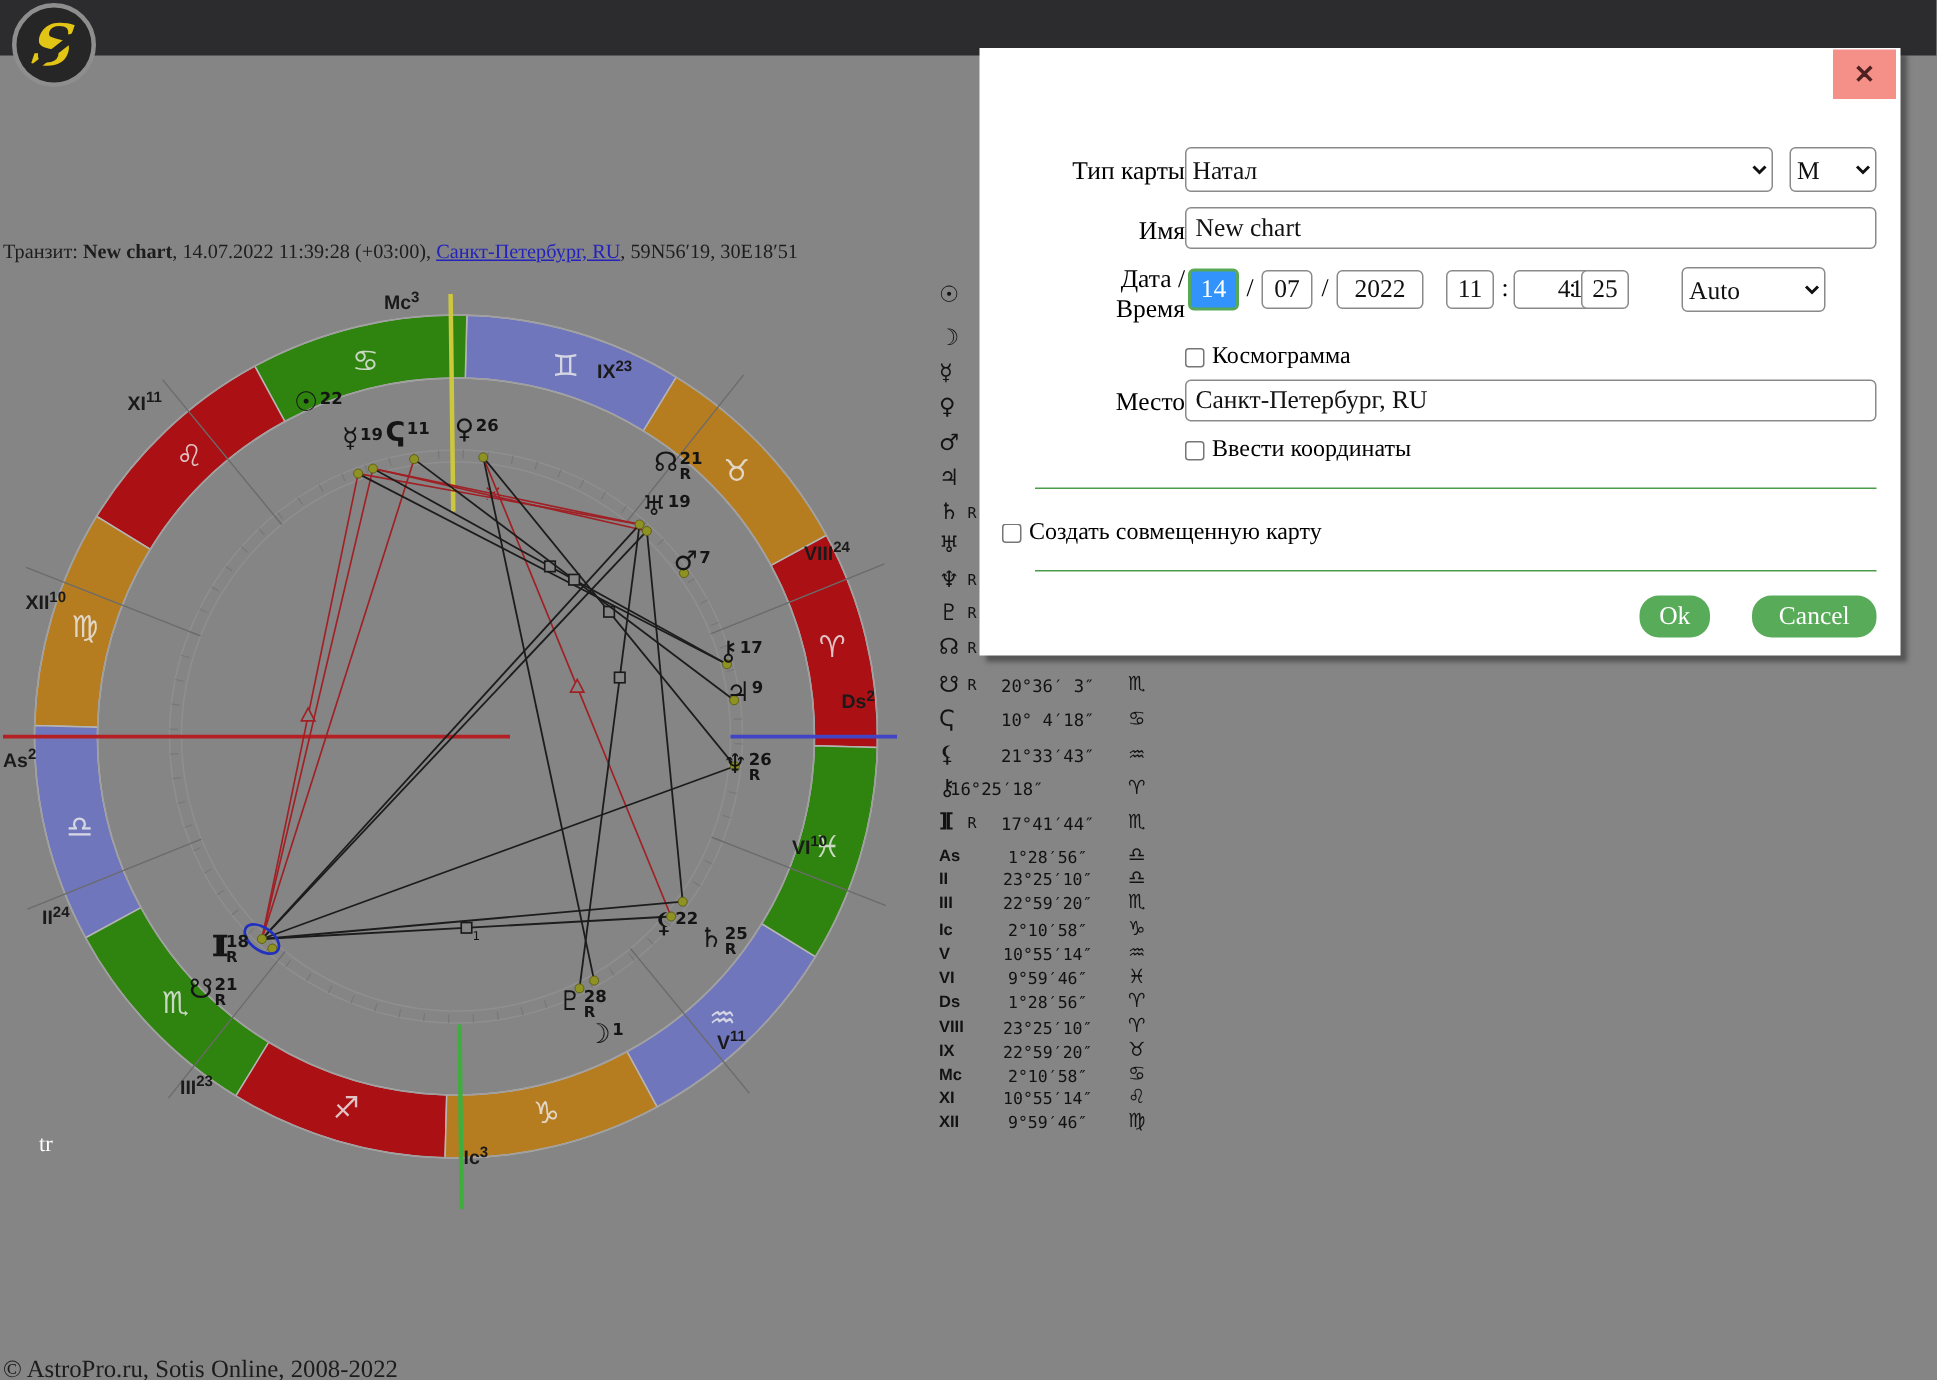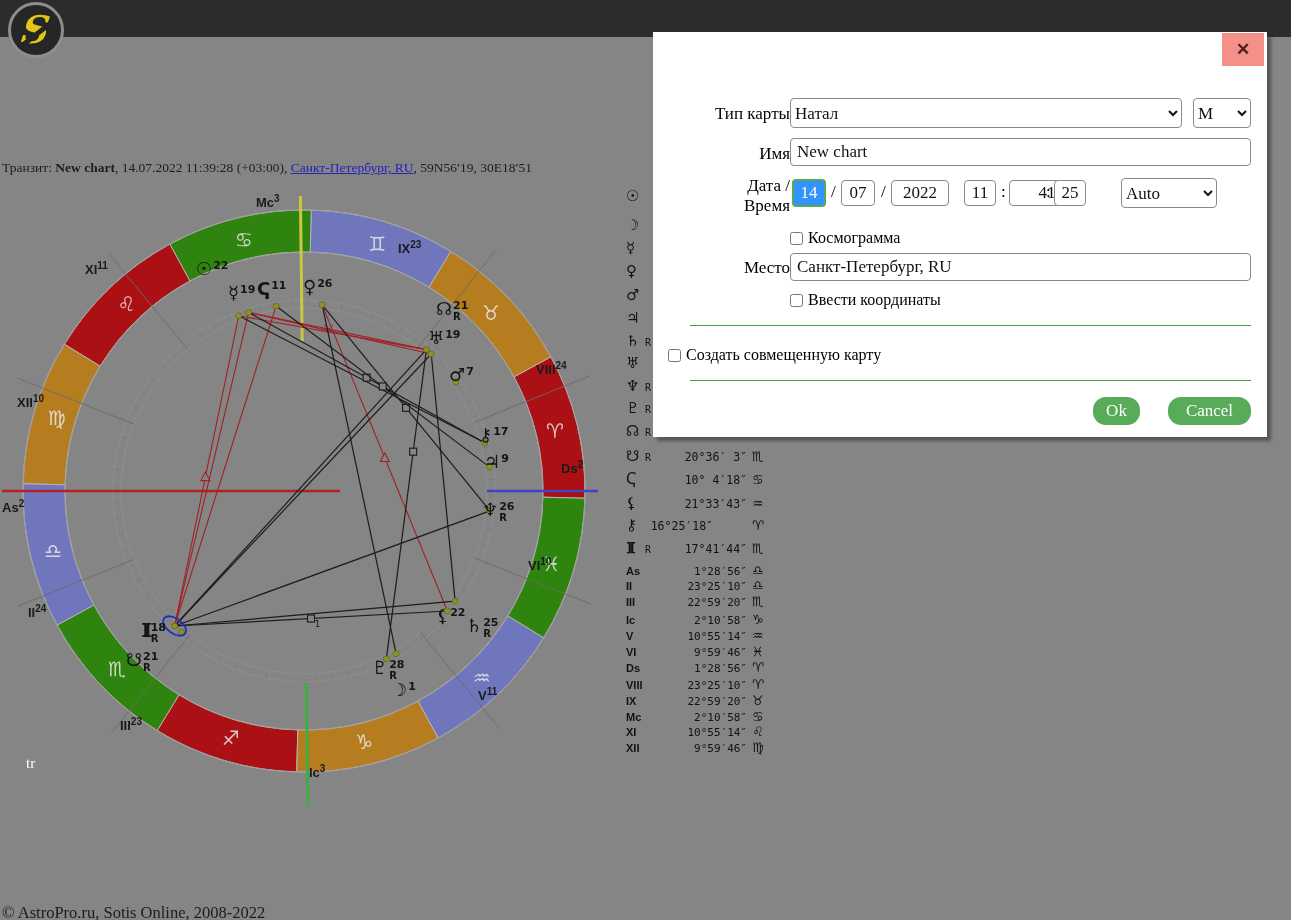--- a/index.html
+++ b/index.html
@@ -30,21 +30,21 @@
   .plab .stack{display:flex;flex-direction:column;font-size:11px;line-height:1.05;margin-left:1px;font-weight:700}
   .plab .stack .r{font-size:10px;font-weight:600}
   .hlab{position:absolute;z-index:2;font-family:"Liberation Sans",sans-serif;font-weight:700;
         font-size:13px;color:#1a1a1a;white-space:nowrap}
   .hlab sup{font-size:10px;font-weight:700}
   #tr-label{position:absolute;left:26px;top:755px;font-size:15px;color:#ffffff;z-index:2}
   
   #postable span{position:absolute;z-index:1;color:#121212;line-height:1;white-space:pre}
   .tglyph{font-family:"DejaVu Sans",sans-serif;font-size:15px}
   .tretro{font-family:"DejaVu Sans Mono",monospace;font-size:10px}
-  .tval{font-family:"DejaVu Sans Mono",monospace;font-size:11.5px;width:97px;text-align:right;display:inline-block}
+  .tval{font-family:"DejaVu Sans Mono",monospace;font-size:11.5px;width:97px;text-align:center;display:inline-block}
   .tsign{font-family:"DejaVu Sans",sans-serif;font-size:13px}
   .thouse{font-family:"Liberation Sans",sans-serif;font-weight:700;font-size:11px}
   
   #footer{position:absolute;left:2px;top:903px;font-size:16.5px;color:#1c1c1c;z-index:1}
   
   #dialog{position:absolute;left:653px;top:32px;width:614px;height:405px;background:#fff;z-index:10;
           box-shadow:4px 4px 3px rgba(40,40,40,0.5)}
   #dlg-header{position:absolute;left:0;top:0;width:614px;height:46px;background:#dbe2ea;
               border-bottom:1px solid #c0c9d2}
   #dlg-title{position:absolute;left:22px;top:10px;font-size:21px;font-weight:700;color:#10101a}

